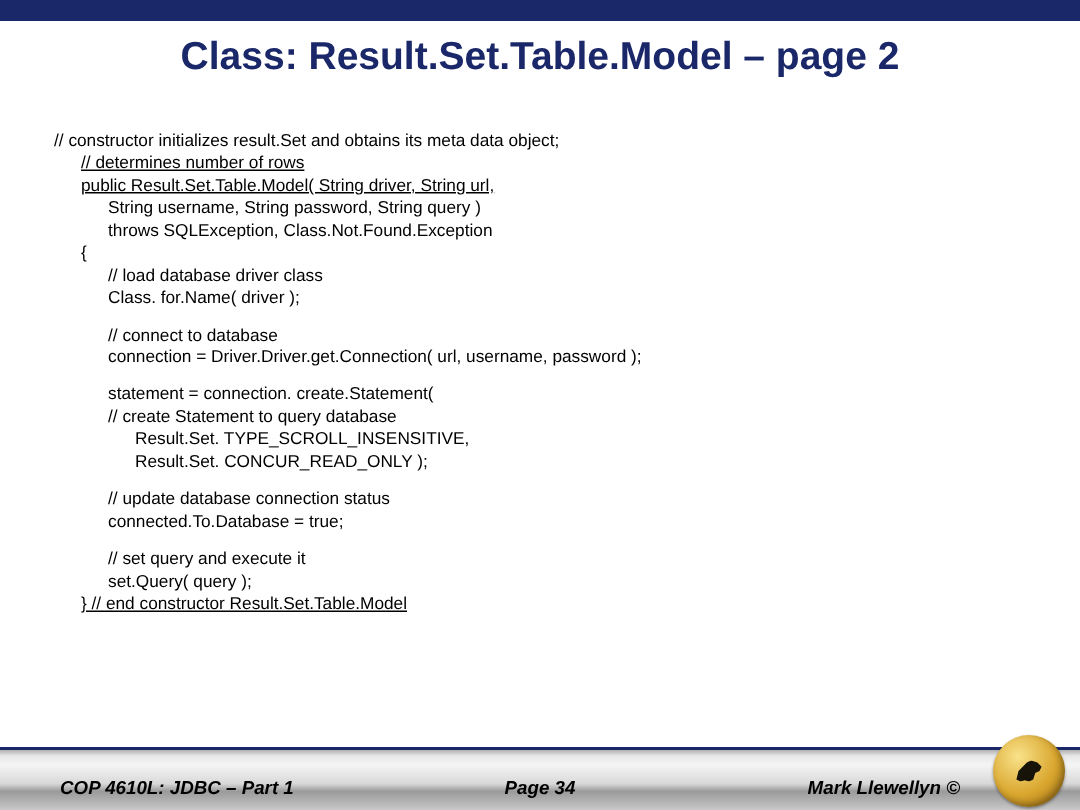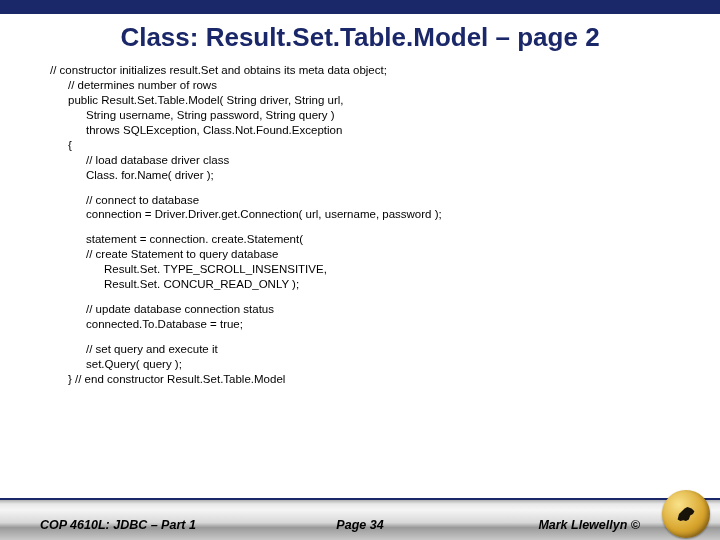--- a/index.html
+++ b/index.html
@@ -17,28 +17,29 @@
   }
   .title {
     font-family: Arial, sans-serif;
     font-size: 26px;
     color: #1a2768;
     text-align: center;
     padding: 8px 0 10px 0;
     font-weight: bold;
   }
   .code-block {
-    padding: 0 50px;
+    padding: 0 36px;
     font-family: "Trebuchet MS", sans-serif;
     font-size: 11.5px;
     line-height: 1.3;
     color: #000;
+    margin-top: 24px;
   }
   .code-block .line { white-space: pre; }
-  .i1 { padding-left: 18px; }
+  .i1 { padding-left: 18px; text-decoration: underline; }
   .i2 { padding-left: 36px; }
   .i3 { padding-left: 54px; }
   .spacer { height: 10px; }
   .footer {
     position: absolute;
     bottom: 0;
     left: 0;
     right: 0;
     height: 42px;
   }

